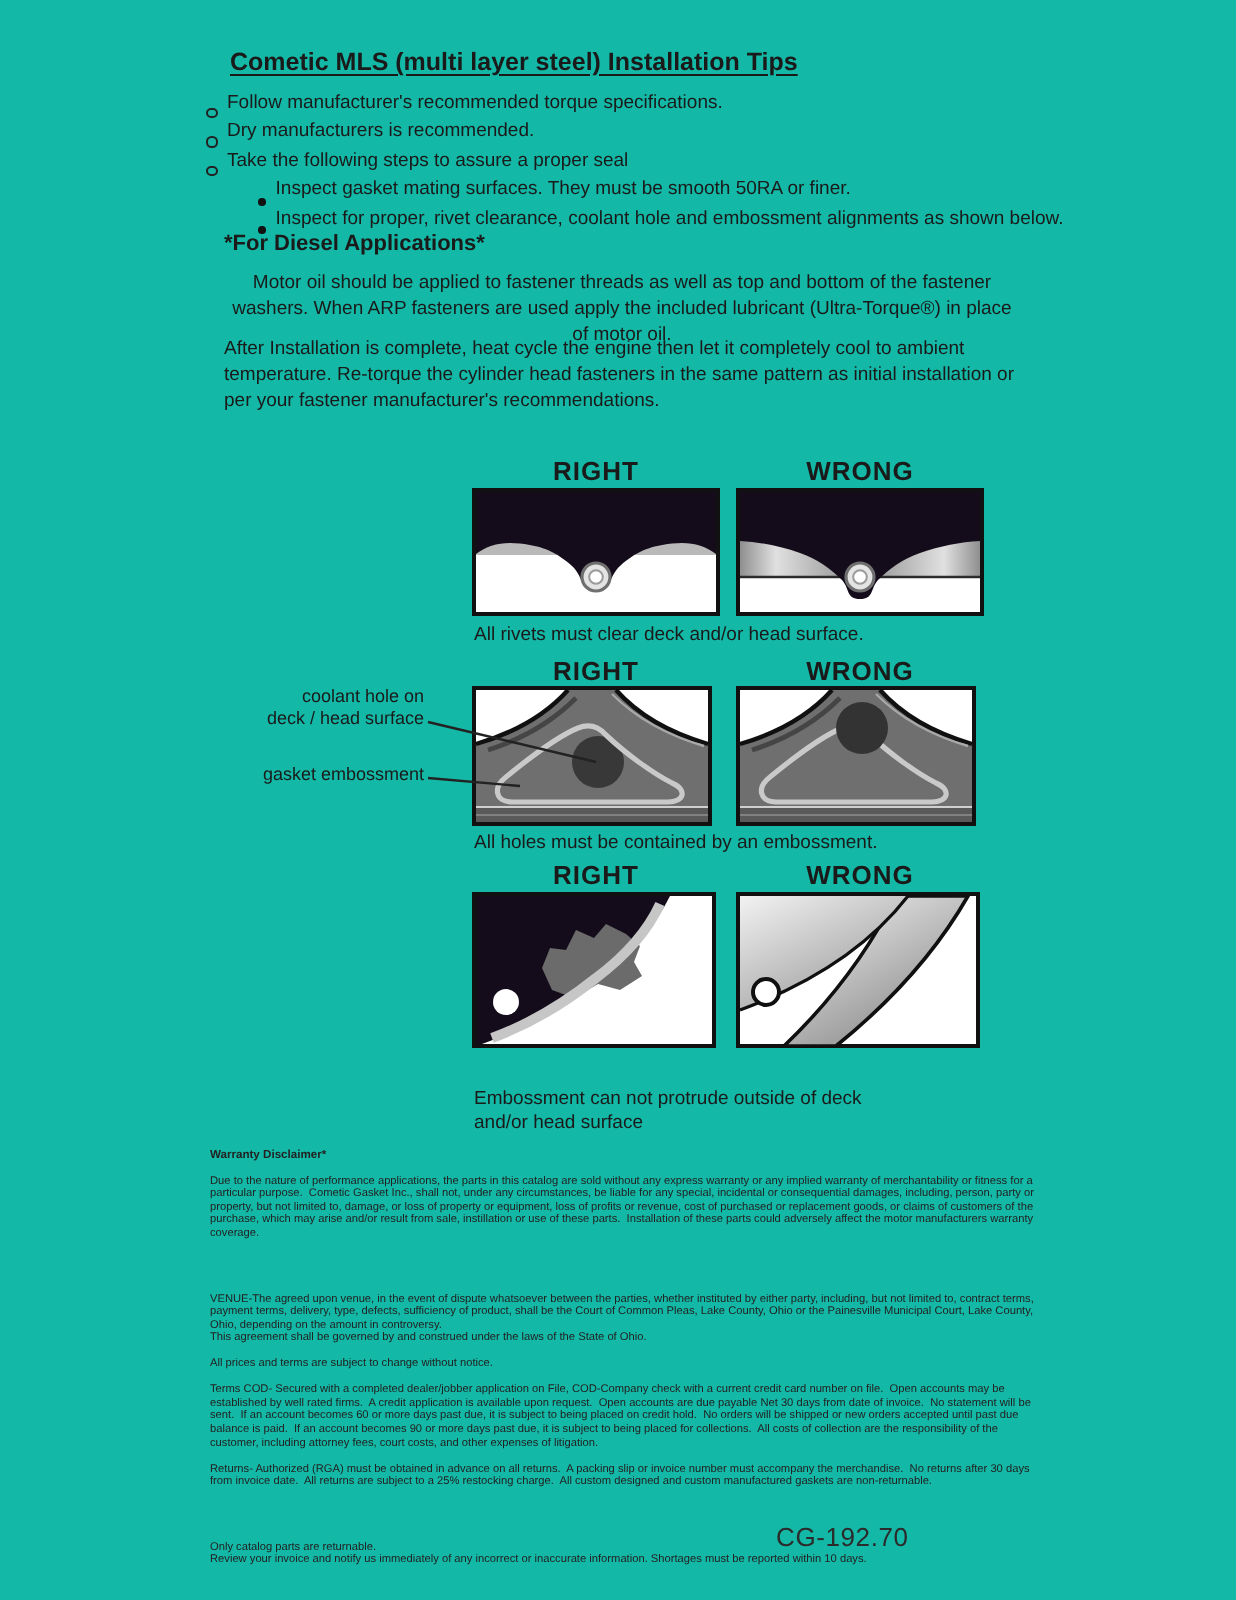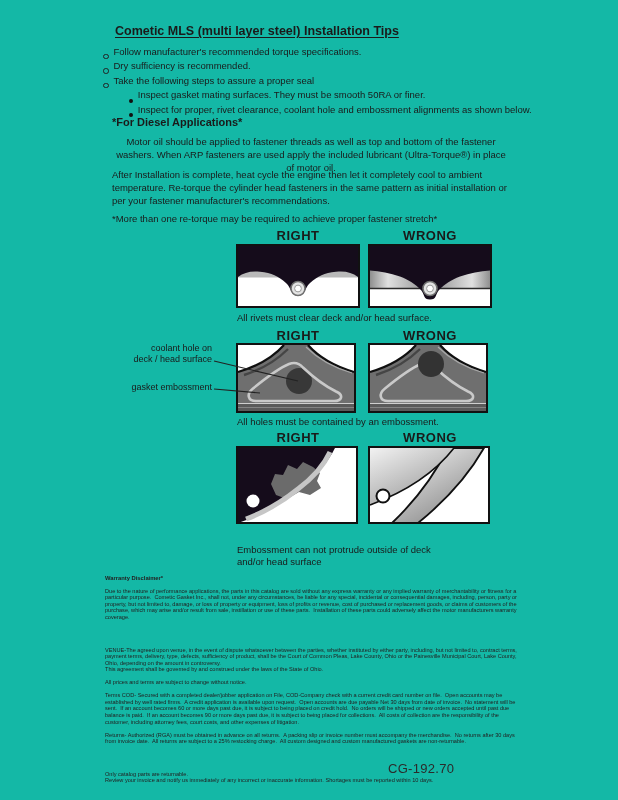--- a/index.html
+++ b/index.html
@@ -54,40 +54,39 @@
 
   <h1 class="title">Cometic MLS (multi layer steel) Installation Tips</h1>
 
   <ul class="tips">
     <li>
         <span class="m1"></span>
         <span>Follow manufacturer's recommended torque specifications.</span>
       </li>
     <li>
         <span class="m1"></span>
-        <span>Dry sufficiency is recommended.</span>
+        <span>Dry manufacturers is recommended.</span>
       </li>
     <li>
         <span class="m1"></span>
         <span>Take the following steps to assure a proper seal</span>
       </li>
     <li class="sub">
         <span class="m2"></span>
         <span>Inspect gasket mating surfaces.  They must be smooth 50RA or finer.</span>
       </li>
     <li class="sub">
         <span class="m2"></span>
         <span>Inspect for proper, rivet clearance, coolant hole and embossment alignments as shown below.</span>
       </li>
   </ul>
 
   <h2 class="diesel-h">*For Diesel Applications*</h2>
   <p class="body p1">Motor oil should be applied to fastener threads as well as top and bottom of the fastener washers. When ARP fasteners are used apply the included lubricant (Ultra-Torque®) in place of motor oil.</p>
   <p class="body p2">After Installation is complete, heat cycle the engine then let it completely cool to ambient temperature. Re-torque the cylinder head fasteners in the same pattern as initial installation or per your fastener manufacturer's recommendations.</p>
-  <p class="body p3">*More than one re-torque may be required to achieve proper fastener stretch*</p>
 
   <div class="dgl r1 cL">RIGHT</div>
   <div class="dgl r1 cR">WRONG</div>
 
   <svg class="dg d11" width="124" height="64" viewBox="0 0 124 64">
     <rect x="1" y="1" width="122" height="62" fill="#ffffff" stroke="#111" stroke-width="2"></rect>
     <rect x="2" y="25" width="120" height="8.5" fill="#b9b9b9"></rect>
     <path d="M2,2 H122 V33 C116,28.5 109,26.7 100,27.8 C88,29.2 82,32 74,39 C68,44.5 70,51.5 62,51.5 C54,51.5 56,44.5 50,39 C42,32 36,29.2 24,27.8 C15,26.7 8,28.5 2,33 Z" fill="#150c1b"></path>
     <circle cx="62" cy="44.5" r="7" fill="#e3e3e3" stroke="#6f6f6f" stroke-width="1.6"></circle>
     <circle cx="62" cy="44.5" r="3.4" fill="#ffffff" stroke="#9a9a9a" stroke-width="1"></circle>

